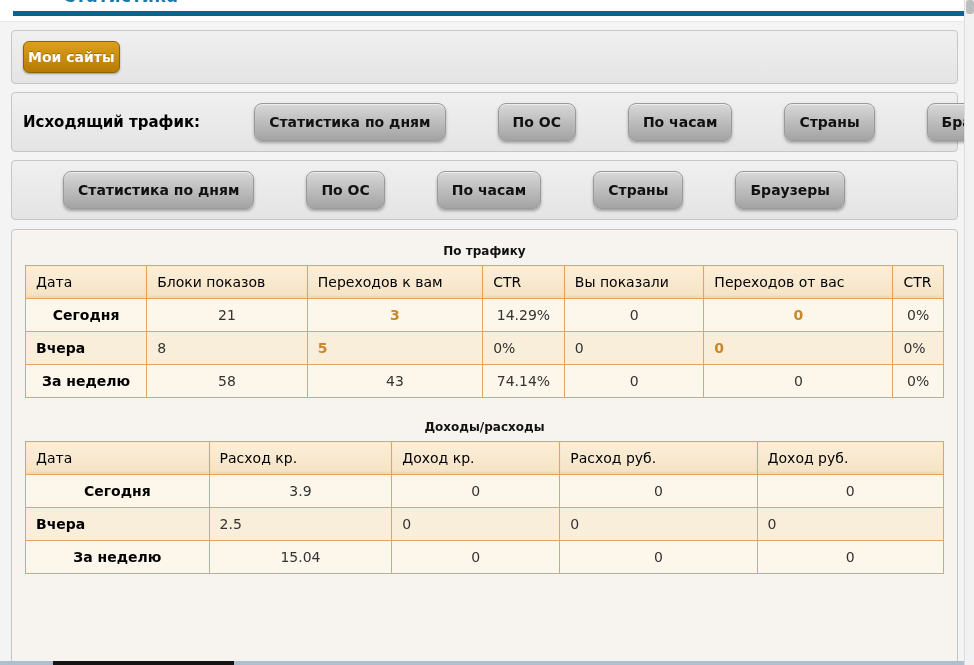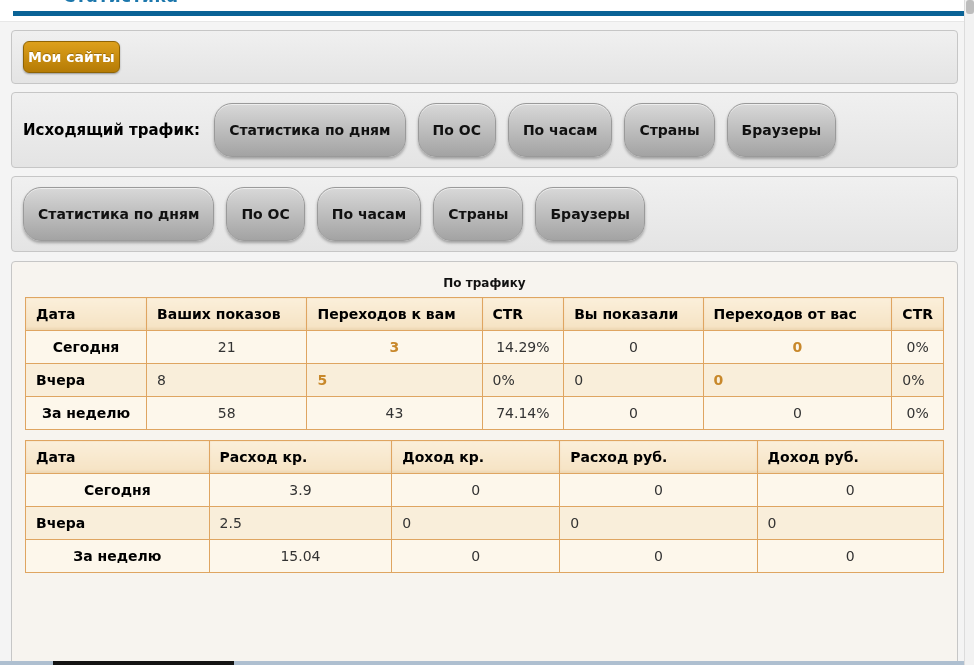--- a/index.html
+++ b/index.html
@@ -27,44 +27,44 @@
     margin-top: 9px;
     background: #f7f4ef;
     padding: 2px 13px 0 13px;
     height: 440px; 
   }
   .btnrow { display: flex; align-items: center; gap: 12px; }
   .row-label { font-weight: bold; font-size: 15px; color: #000; margin-right: 2px; white-space: nowrap; }
 
   
   .btn-gray {
-    display: inline-block; padding: 18px 14px; border-radius: 18px;
+    display: inline-block; padding: 10px 14px; border-radius: 8px;
     background: linear-gradient(180deg, #d8d8d8 0%, #a3a3a3 100%);
     border: 1px solid #9a9a9a;
     box-shadow: 0 2px 3px rgba(0,0,0,.30), inset 0 1px 0 rgba(255,255,255,.55);
     font-weight: bold; font-size: 14px; color: #111; cursor: pointer;
-    font-family: inherit; white-space: nowrap;
+    font-family: inherit; white-space: nowrap; margin-left: 40px;
   }
   .btn-orange {
     display: inline-block; padding: 7px 4px; border-radius: 6px;
     background: linear-gradient(180deg, #dda01c 0%, #b57b05 100%);
     border: 1px solid #8f6404;
     box-shadow: 0 1px 2px rgba(0,0,0,.35);
     font-weight: bold; font-size: 14px; color: #fff; cursor: pointer;
     text-shadow: 0 -1px 0 rgba(0,0,0,.25);
     font-family: inherit; white-space: nowrap;
   }
 
   
   .tbl-title { text-align: center; font-weight: bold; font-size: 12px; color: #111; margin: 12px 0 7px 0; }
   table { width: 100%; border-collapse: collapse; font-size: 14px; color: #333; }
   th {
     background: linear-gradient(180deg, #fbefda 0%, #f5e2c2 100%);
     border: 1px solid #dfa561; text-align: left; padding: 8px 10px;
-    font-weight: bold; color: #000; font-size: 14px;
+    font-weight: normal; color: #000; font-size: 14px;
     box-shadow: inset 0 -2px 2px rgba(190,140,70,.12);
   }
   td { border: 1px solid #dfa561; padding: 8px 10px; }
   tr.odd td { background: #fdf7eb; text-align: center; }
   tr.even td { background: #f9eeda; }
   td.rowhead { font-weight: bold; color: #000; }
   td.accent { color: #c8882b; font-weight: bold; }
   .tbl-gap { height: 10px; }
 
   
@@ -120,21 +120,21 @@
           <col style="width:17.5%">
           <col style="width:19.1%">
         <col style="width:8.9%">
           <col style="width:15.2%">
           <col style="width:20.6%">
           <col style="width:5.5%">
       </colgroup>
       <thead>
         <tr>
           <th>Дата</th>
-          <th>Ваших показов</th>
+          <th>Блоки показов</th>
           <th>Переходов к вам</th>
           <th>CTR</th>
           <th>Вы показали</th>
           <th>Переходов от вас</th>
           <th>CTR</th>
         </tr>
       </thead>
       <tbody>
         <tr class="odd">
           <td class="rowhead">Сегодня</td>
@@ -160,20 +160,21 @@
           <td>43</td>
           <td>74.14%</td>
           <td>0</td>
           <td>0</td>
           <td>0%</td>
         </tr>
       </tbody>
     </table>
 
     <div class="tbl-gap"></div>
+    <div class="tbl-title">Доходы/расходы</div>
 
     <table>
       <colgroup>
         <col style="width:20.0%">
           <col style="width:19.9%">
           <col style="width:18.3%">
         <col style="width:21.5%">
           <col style="width:20.3%">
       </colgroup>
       <thead>

